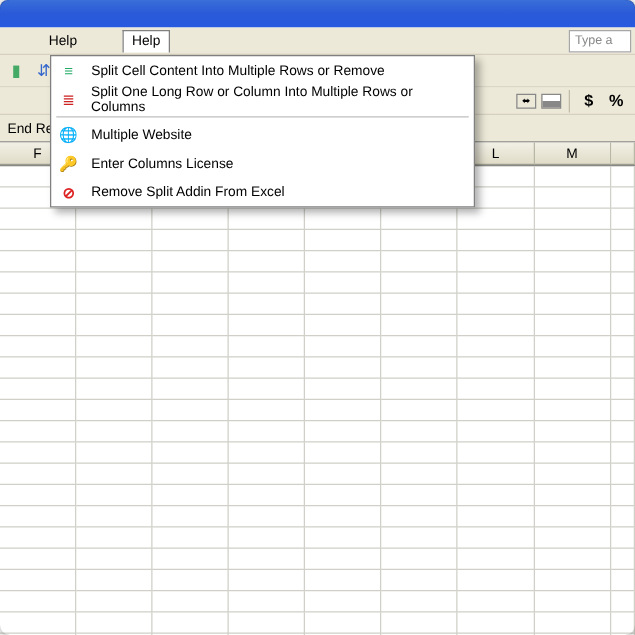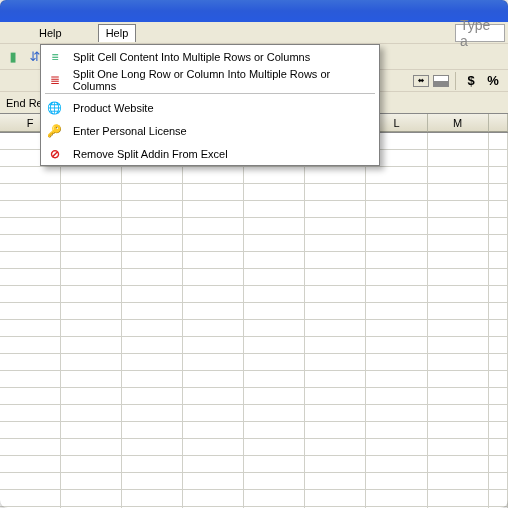--- a/index.html
+++ b/index.html
@@ -2,21 +2,21 @@
 <html><head>
 <meta charset="utf-8">
 <style>
   * { margin: 0; padding: 0; box-sizing: border-box; }
   body { font-family: Tahoma, Arial, sans-serif; font-size: 11px; background: #fff; width: 508px; height: 508px; overflow: hidden; position: relative; }
   .title-bar { height: 22px; background: linear-gradient(to bottom, #3a6ed8 0%, #2a5ad8 50%, #275ae0 100%); border-radius: 6px 6px 0 0; }
   .menu-bar { height: 22px; background: #ece9d8; display: flex; align-items: center; padding: 0 3px; border-bottom: 1px solid #d6d0c0; }
   .menu-item { padding: 3px 8px; cursor: default; color: #000; margin-left: 28px; }
   .menu-item.active { background: #fff; border: 1px solid #808080; border-bottom: none; padding: 2px 7px 3px 7px; position: relative; z-index: 20; }
   .toolbar { height: 26px; background: #ece9d8; display: flex; align-items: center; padding: 0 4px; border-bottom: 1px solid #d6d0c0; gap: 4px; }
-  .type-box { margin-left: auto; height: 18px; width: 50px; background: #fff; border: 1px solid #a7a7a7; font-size: 14px; color: #888; padding: 1px 4px; display: flex; align-items: center; }
+  .type-box { margin-left: auto; height: 18px; width: 50px; background: #fff; border: 1px solid #a7a7a7; font-size: 10px; color: #888; padding: 1px 4px; display: flex; align-items: center; }
   .toolbar2 { height: 22px; background: #ece9d8; display: flex; align-items: center; padding: 0 6px; border-bottom: 1px solid #d6d0c0; gap: 4px; }
   .formula-row { height: 22px; background: #ece9d8; display: flex; align-items: center; padding: 0 6px; border-bottom: 1px solid #888; }
   .end-label { font-size: 11px; color: #000; }
   .dropdown { position: absolute; left: 40px; top: 44px; width: 340px; background: #fff; border: 1px solid #808080; box-shadow: 4px 4px 6px rgba(0,0,0,0.3); z-index: 15; }
   .dd-item { display: flex; align-items: center; height: 23px; padding: 0 6px; gap: 10px; color: #000; }
   .dd-icon { width: 16px; height: 16px; display: flex; align-items: center; justify-content: center; font-size: 12px; }
   .dd-sep { height: 1px; background: #c0c0c0; margin: 2px 4px; }
   .sheet { display: flex; flex-direction: column; height: calc(508px - 22px - 22px - 26px - 22px - 22px); overflow: hidden; }
   .col-headers { display: flex; background: #ece9d8; border-bottom: 1px solid #888; }
   .col-h { width: 63px; height: 18px; background: linear-gradient(to bottom, #f2f0e6, #e0dcc8); border-right: 1px solid #b7b7a6; border-bottom: 1px solid #9d9d8d; text-align: center; font-size: 11px; color: #000; display: flex; align-items: center; justify-content: center; }
@@ -51,34 +51,34 @@
   <span class="tb-icon" style="font-weight:bold;">%</span>
 </div>
 
 <div class="formula-row">
   <span class="end-label">End Re</span>
 </div>
 
 <div class="dropdown">
   <div class="dd-item">
     <span class="dd-icon" style="color:#2a6;">≡</span>
-    <span>Split Cell Content Into Multiple Rows or Columns</span>
+    <span>Split Cell Content Into Multiple Rows or Remove</span>
   </div>
   <div class="dd-item">
     <span class="dd-icon" style="color:#c22;">≣</span>
     <span>Split One Long Row or Column Into Multiple Rows or Columns</span>
   </div>
   <div class="dd-sep"></div>
   <div class="dd-item">
     <span class="dd-icon" style="color:#36c;">🌐</span>
-    <span>Product Website</span>
+    <span>Multiple Website</span>
   </div>
   <div class="dd-item">
     <span class="dd-icon" style="color:#cc9900;">🔑</span>
-    <span>Enter Personal License</span>
+    <span>Enter Columns License</span>
   </div>
   <div class="dd-item">
     <span class="dd-icon" style="color:#d22;font-weight:bold;">⊘</span>
     <span>Remove Split Addin From Excel</span>
   </div>
 </div>
 
 <div class="sheet">
   <div class="col-headers">
     <div class="col-h">F</div>

